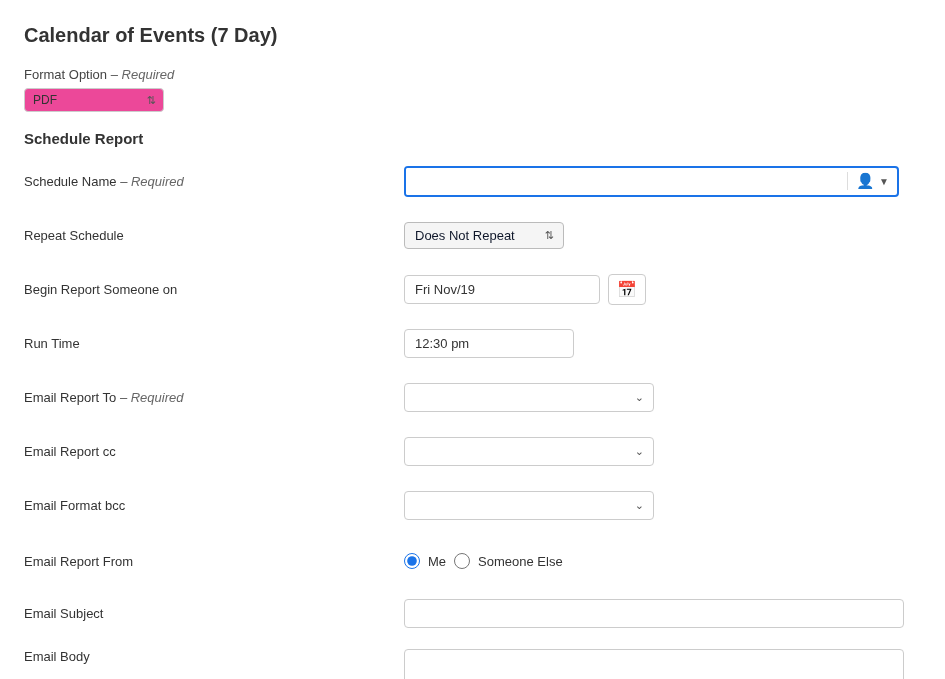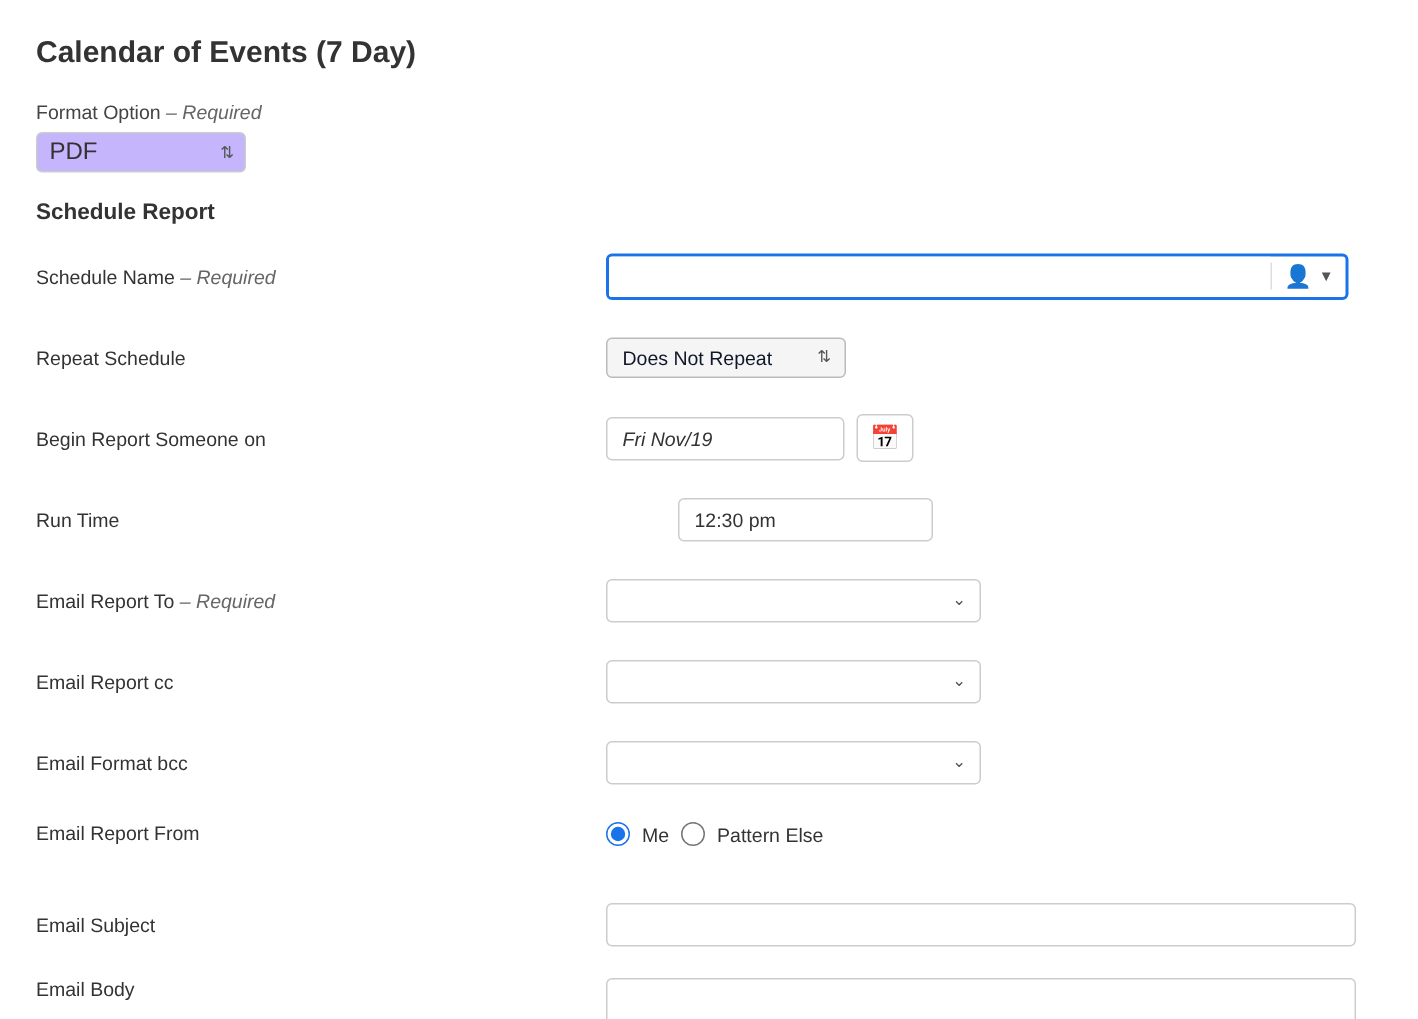--- a/index.html
+++ b/index.html
@@ -35,25 +35,25 @@
     }
 
     .select-wrapper {
       position: relative;
       display: inline-block;
     }
 
     .select-small {
       appearance: none;
       -webkit-appearance: none;
-      background: #c4b5fd;
+      background: #ec4899;
       border: 1px solid #ccc;
       border-radius: 4px;
       padding: 4px 28px 4px 8px;
-      font-size: 16px;
+      font-size: 12px;
       color: #333;
       cursor: pointer;
       width: 140px;
     }
 
     .select-arrow {
       position: absolute;
       right: 8px;
       top: 50%;
       transform: translateY(-50%);
@@ -108,22 +108,21 @@
       width: 160px;
     }
 
     .date-input {
       border: 1px solid #ccc;
       border-radius: 4px;
       padding: 6px 10px;
       font-size: 13px;
       color: #333;
       outline: none;
-      width: 159px;
-      font-style: italic;
+      width: 196px;
     }
 
     .calendar-btn {
       background: none;
       border: 1px solid #ccc;
       border-radius: 4px;
       padding: 5px 8px;
       cursor: pointer;
       color: #555;
       font-size: 16px;
@@ -133,21 +132,20 @@
     }
 
     .time-input {
       border: 1px solid #ccc;
       border-radius: 4px;
       padding: 6px 10px;
       font-size: 13px;
       color: #333;
       outline: none;
       width: 170px;
-      margin-left: 48px;
     }
 
     .dropdown-select {
       appearance: none;
       -webkit-appearance: none;
       border: 1px solid #ccc;
       border-radius: 4px;
       padding: 6px 32px 6px 10px;
       font-size: 13px;
       color: #333;
@@ -348,31 +346,31 @@
     <div class="form-control-area">
       <div class="dropdown-wrapper">
         <select class="dropdown-select" style="width:250px;">
           <option value=""></option>
         </select>
         <span class="dropdown-arrow">⌄</span>
       </div>
     </div>
   </div>
 
-  <div class="form-row" style="align-items: flex-start; padding-top: 4px;">
+  <div class="form-row" style="align-items: center; padding-top: 4px;">
     <div class="form-label">Email Report From</div>
     <div class="form-control-area">
       <div class="radio-group">
         <label class="radio-item">
           <input type="radio" name="email_from" value="me" checked="" style="">
           <span>Me</span>
         </label>
         <label class="radio-item">
           <input type="radio" name="email_from" value="someone_else" style="">
-          <span>Pattern Else</span>
+          <span>Someone Else</span>
         </label>
       </div>
     </div>
   </div>
 
   <div class="form-row">
     <div class="form-label">Email Subject</div>
     <div class="form-control-area">
       <input type="text" class="email-subject-input" value="" style="">
     </div>

